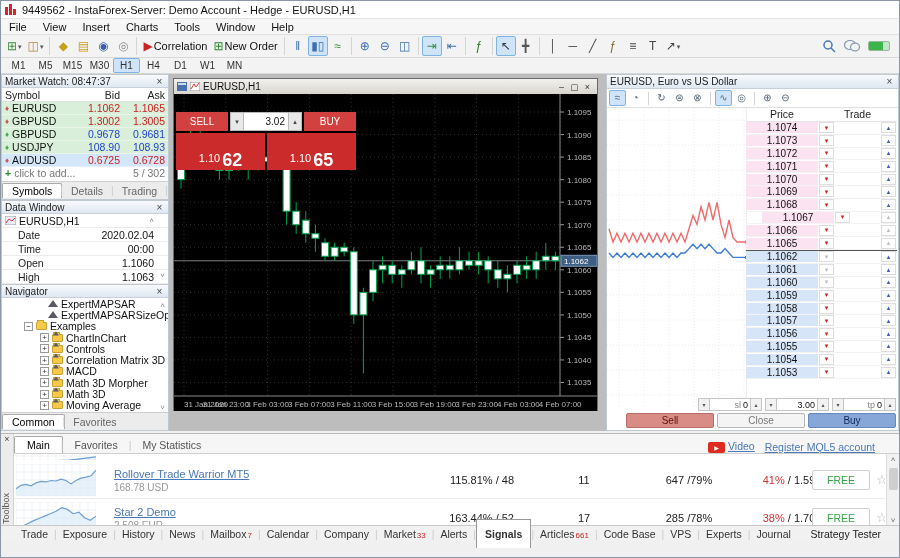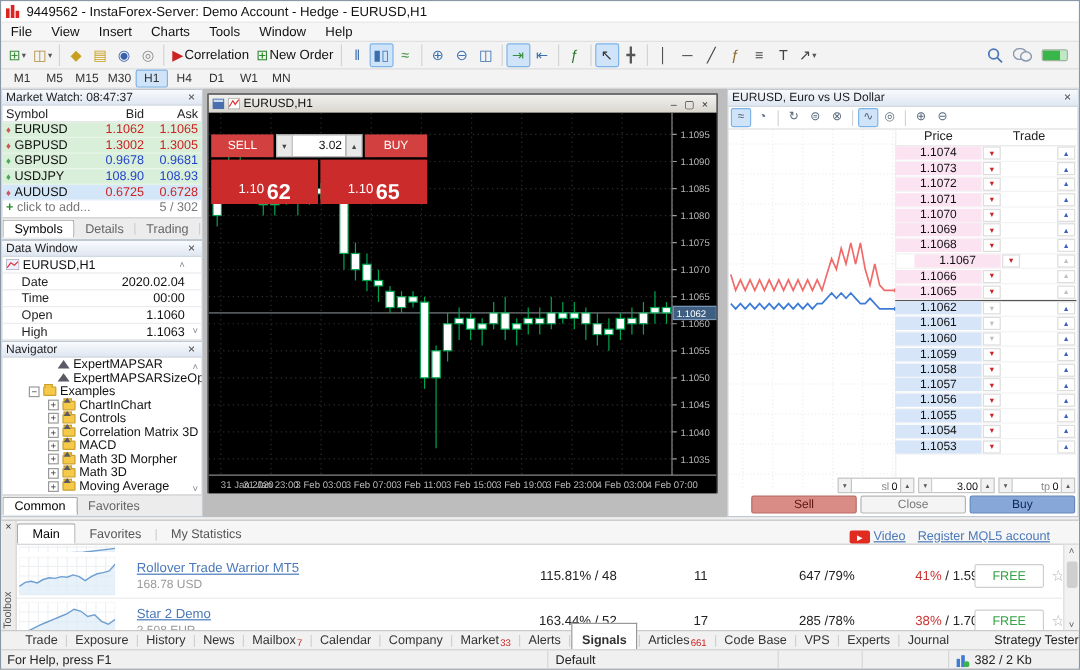--- a/index.html
+++ b/index.html
@@ -98,21 +98,21 @@
   .freebtn{position:absolute;width:58px;height:20px;border:1px solid #cfcfcf;border-radius:2px;background:#fff;color:#36a446;font-size:10.5px;display:flex;align-items:center;justify-content:center}
   .star{position:absolute;color:#b5b5b5;font-size:13px}
   .sb{position:absolute;right:0;top:20px;width:13px;height:72px;background:#f2f2f2;border-left:1px solid #ddd;font-size:8px;color:#666;text-align:center}
   .sb .thumb{position:absolute;left:2px;top:14px;width:9px;height:22px;background:#cfcfcf;border-radius:2px}
   
   .btabs{left:0;top:524px;width:898px;height:16px;background:#f1f1f1;border-top:1px solid #c9c9c9;display:flex;align-items:center;font-size:10.5px;color:#333;padding-left:14px}
   .btabs .bt{padding:0 6px;display:flex;align-items:flex-start}
   .btabs .bt.active{background:#fff;border:1px solid #999;border-bottom:none;font-weight:bold;padding:8px 8px}
   .btabs .badge{color:#cc2222;font-size:8px;margin-left:1px;margin-top:3px}
   .btabs .sep{color:#ccc}
-  .btabs .st{margin-left:auto;padding-right:0;color:#222}
+  .btabs .st{margin-left:auto;padding-right:18px;color:#222}
   .statusbar{left:0;top:540px;width:898px;height:17px;background:#f0f0f0;border-top:1px solid #d2d2d2;display:flex;align-items:center;font-size:10.5px;color:#222}
   .statusbar .seg{border-left:1px solid #d6d6d6;height:100%;display:flex;align-items:center;padding:0 6px}
   svg{display:block}
 </style>
 </head>
 <body>
 
 <div id="root">
 
   <div class="abs titlebar">
@@ -1010,28 +1010,14 @@
       <span class="bt">
         <span>Experts</span>
       </span>
       <span class="sep">|</span>
       <span class="bt">
         <span>Journal</span>
       </span>
       <span class="st">Strategy Tester</span>
     </div>
 
-  <div class="abs statusbar">
-    <span style="flex:0 0 455px;padding-left:5px">For Help, press F1</span>
-    <span class="seg" style="width:192px">Default</span>
-    <span class="seg" style="width:70px"></span>
-    <span class="seg" style="width:72px"></span>
-    <span class="seg" style="flex:1;gap:4px">
-      <svg width="11" height="11">
-          <rect x="0" y="4" width="3" height="7" fill="#3e7bd6"></rect>
-          <rect x="4" y="1" width="3" height="10" fill="#3e7bd6"></rect>
-          <circle cx="8.5" cy="8.5" r="2.5" fill="#39b54a"></circle>
-        </svg>
-      <span>382 / 2 Kb</span>
-    </span>
-  </div>
 
 </div>
 
 </body></html>

